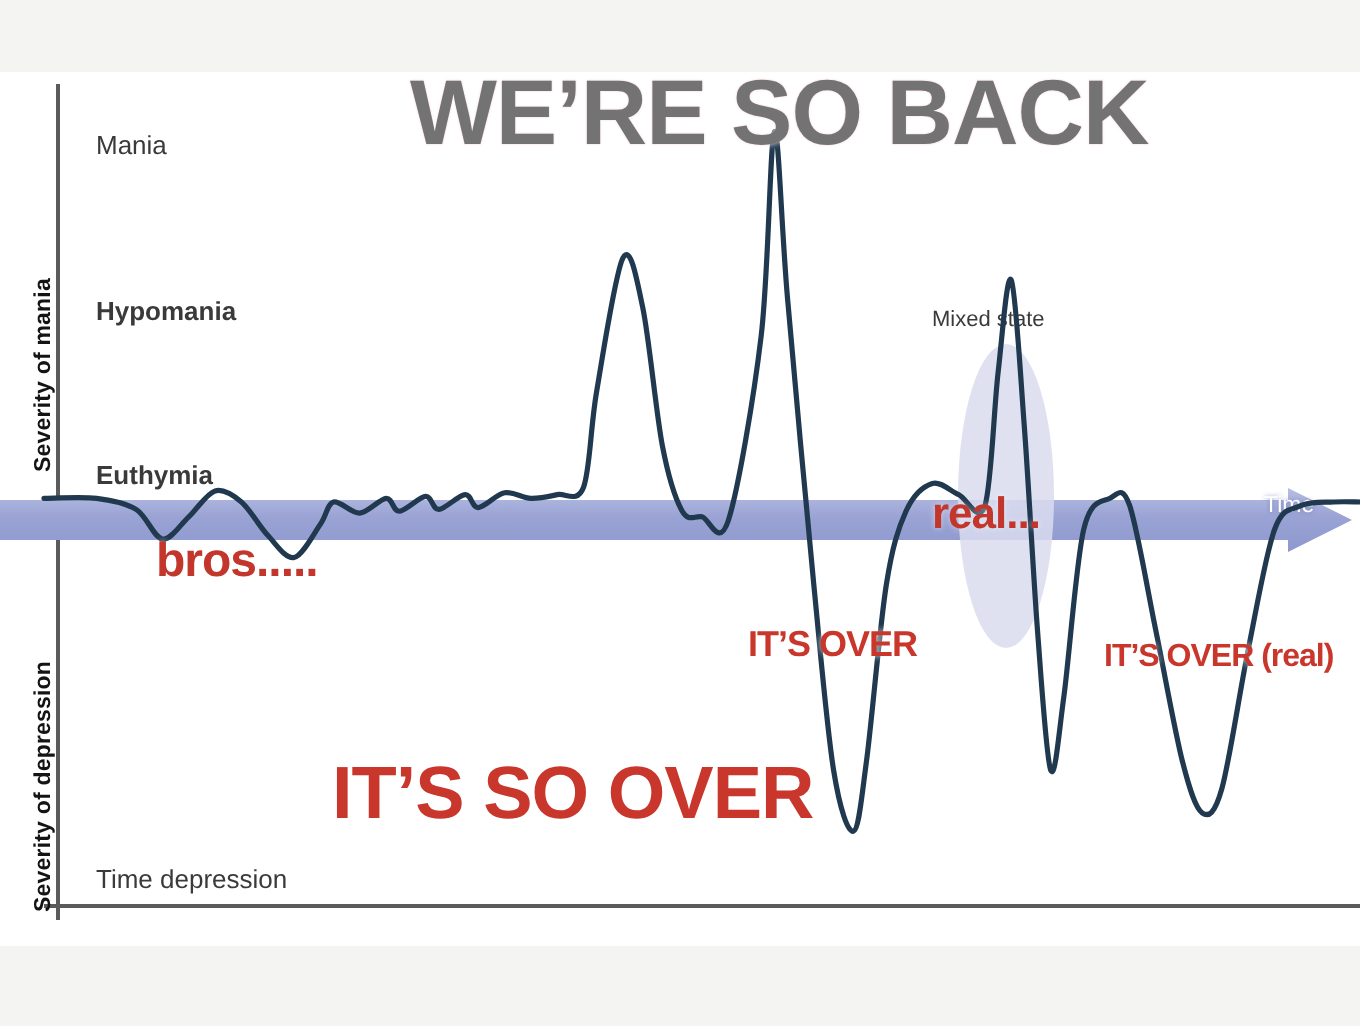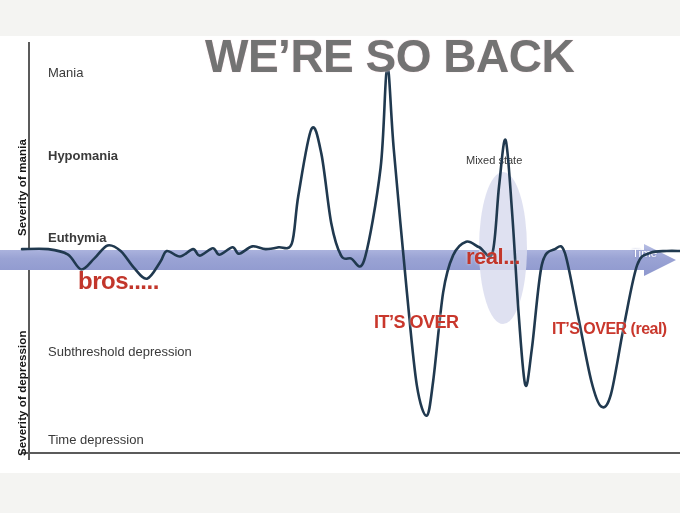--- a/index.html
+++ b/index.html
@@ -137,21 +137,20 @@
 
     <div class="axis-v"></div>
     <div class="axis-h"></div>
 
     <div class="vtitle" id="vtitle-mania">Severity of mania</div>
     <div class="vtitle" id="vtitle-depr">Severity of depression</div>
 
     <div class="ylab" id="ylab-mania">Mania</div>
     <div class="ylab" id="ylab-hypo">Hypomania</div>
     <div class="ylab" id="ylab-euth">Euthymia</div>
-    <div class="ylab" id="ylab-sub">Subthreshold depression</div>
     <div class="ylab" id="ylab-major">Time depression</div>
 
     <svg id="time-band" width="680" height="32" viewBox="0 0 680 32">
       <defs>
         <linearGradient id="bandgrad" x1="0" y1="0" x2="0" y2="1">
           <stop offset="0%" stop-color="#b7bee4"></stop>
           <stop offset="45%" stop-color="#9aa3d4"></stop>
           <stop offset="100%" stop-color="#8e98ce"></stop>
         </linearGradient>
       </defs>
@@ -160,20 +159,21 @@
     <div id="time-label">Time</div>
 
     <div id="mixed-ellipse" style="background: rgb(217, 220, 239);"></div>
     <div id="mixed-label">Mixed state</div>
 
     <svg id="curve-svg" width="680" height="437" viewBox="0 0 680 437">
       <path id="mood-path" fill="none" stroke="#20394f" stroke-width="2.6" stroke-linecap="round" stroke-linejoin="round" d="M22.00,213.15 C26.25,213.15 40.88,212.25 48.32,213.15 C55.76,214.05 62.75,215.41 68.06,218.70 C73.37,221.99 76.97,232.90 81.22,233.50 C85.47,234.10 90.13,226.28 94.38,222.40 C98.63,218.52 103.29,210.65 107.54,209.45 C111.79,208.25 116.45,211.41 120.70,215.00 C124.95,218.59 129.61,227.17 133.86,231.65 C138.11,236.13 142.77,243.65 147.02,242.75 C151.27,241.85 156.99,230.58 160.18,226.10 C163.37,221.62 163.57,215.90 166.76,215.00 C169.95,214.10 175.67,220.85 179.92,220.55 C184.17,220.25 189.89,213.30 193.08,213.15 C196.27,213.00 196.47,219.77 199.66,219.63 C202.85,219.48 209.63,212.37 212.82,212.23 C216.01,212.08 216.21,218.85 219.40,218.70 C222.59,218.55 229.37,211.45 232.56,211.30 C235.75,211.15 235.95,217.92 239.14,217.78 C242.33,217.63 248.05,211.12 252.30,210.38 C256.55,209.63 261.21,213.00 265.46,213.15 C269.71,213.30 274.37,212.20 278.62,211.30 C282.87,210.40 288.59,215.97 291.78,207.60 C294.97,199.23 295.17,178.03 298.36,159.50 C301.55,140.97 307.80,99.62 311.52,92.90 C315.24,86.18 318.20,102.63 321.39,117.88 C324.58,133.12 328.07,170.81 331.26,187.25 C334.45,203.69 337.94,213.95 341.13,219.63 C344.32,225.30 347.28,221.65 351.00,222.40 C354.72,223.15 359.38,238.89 364.16,224.25 C368.94,209.61 376.89,163.13 380.61,131.75 C384.33,100.37 385.06,32.99 387.19,30.00 C389.32,27.01 390.58,76.64 393.77,113.25 C396.96,149.86 403.21,218.52 406.93,256.63 C410.65,294.73 413.61,329.25 416.80,349.13 C419.99,369.00 424.01,380.40 426.67,379.65 C429.33,378.90 430.59,364.37 433.25,344.50 C435.91,324.63 439.93,276.80 443.12,256.63 C446.31,236.45 449.27,227.84 452.99,219.63 C456.71,211.41 461.90,207.09 466.15,205.75 C470.40,204.41 475.06,209.51 479.31,211.30 C483.56,213.09 489.28,226.71 492.47,216.85 C495.66,206.99 496.92,168.48 499.05,150.25 C501.18,132.02 503.50,99.52 505.63,104.00 C507.76,108.48 510.08,149.61 512.21,178.00 C514.34,206.39 516.66,252.11 518.79,279.75 C520.92,307.39 523.24,343.90 525.37,349.13 C527.50,354.35 529.29,331.55 531.95,312.13 C534.61,292.70 538.10,244.86 541.82,228.88 C545.54,212.89 551.26,215.09 554.98,213.15 C558.70,211.21 561.13,206.09 564.85,216.85 C568.57,227.61 573.76,259.13 578.01,279.75 C582.26,300.37 587.45,329.86 591.17,344.50 C594.89,359.14 597.85,368.16 601.04,370.40 C604.23,372.64 607.19,371.52 610.91,358.38 C614.63,345.23 619.82,309.92 624.07,289.00 C628.32,268.08 632.98,240.53 637.23,228.88 C641.48,217.22 645.61,219.09 650.39,216.85 C655.17,214.61 662.06,215.30 666.84,215.00 C671.62,214.70 677.87,215.00 680.00,215.00"></path>
     </svg>
 
     <div class="meme" id="m-bros1">bros.....</div>
+    <div class="meme" id="m-itssoover">IT’S SO OVER</div>
     <div class="meme" id="m-itsover">IT’S OVER</div>
     <div class="meme" id="m-bros2">real...</div>
     <div class="meme" id="m-itsoverreal">IT’S OVER (real)</div>
   </div>
 
   <div class="meme" id="m-weresoback">WE’RE SO BACK</div>
 
 </div>
 
 </body></html>

